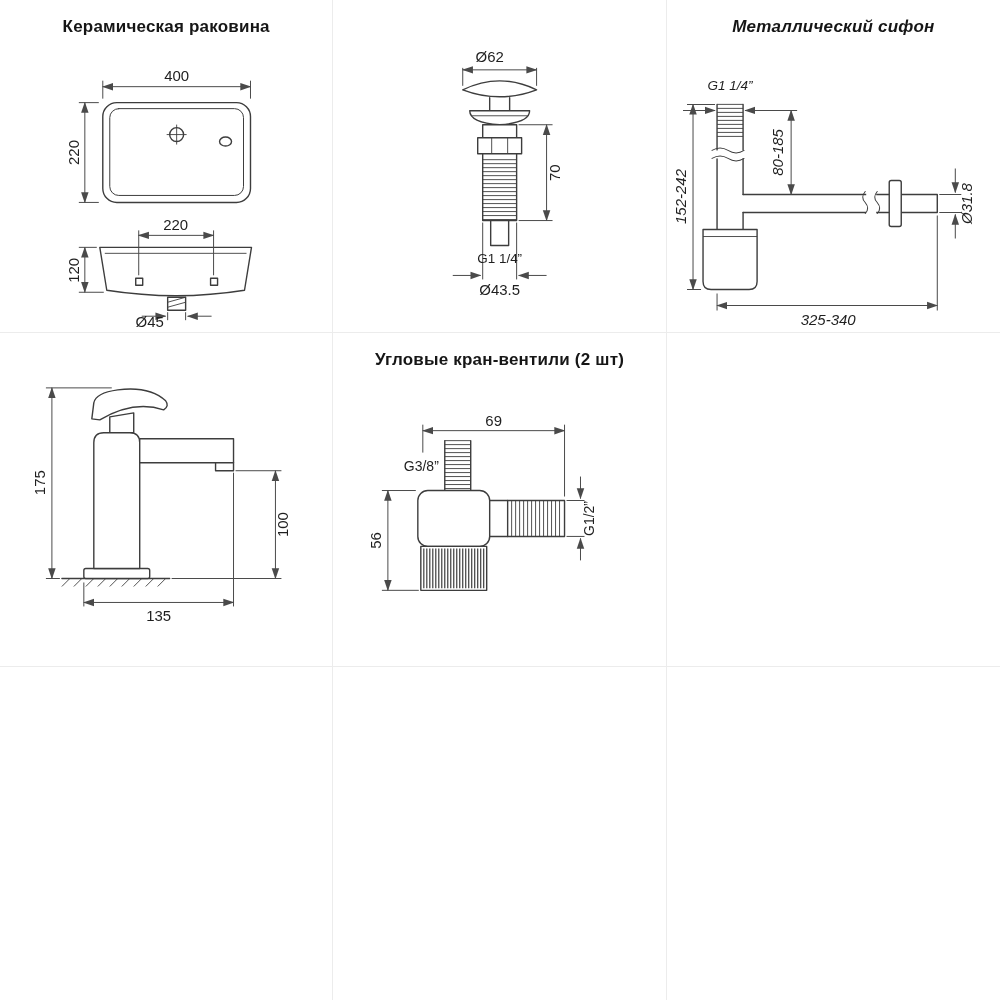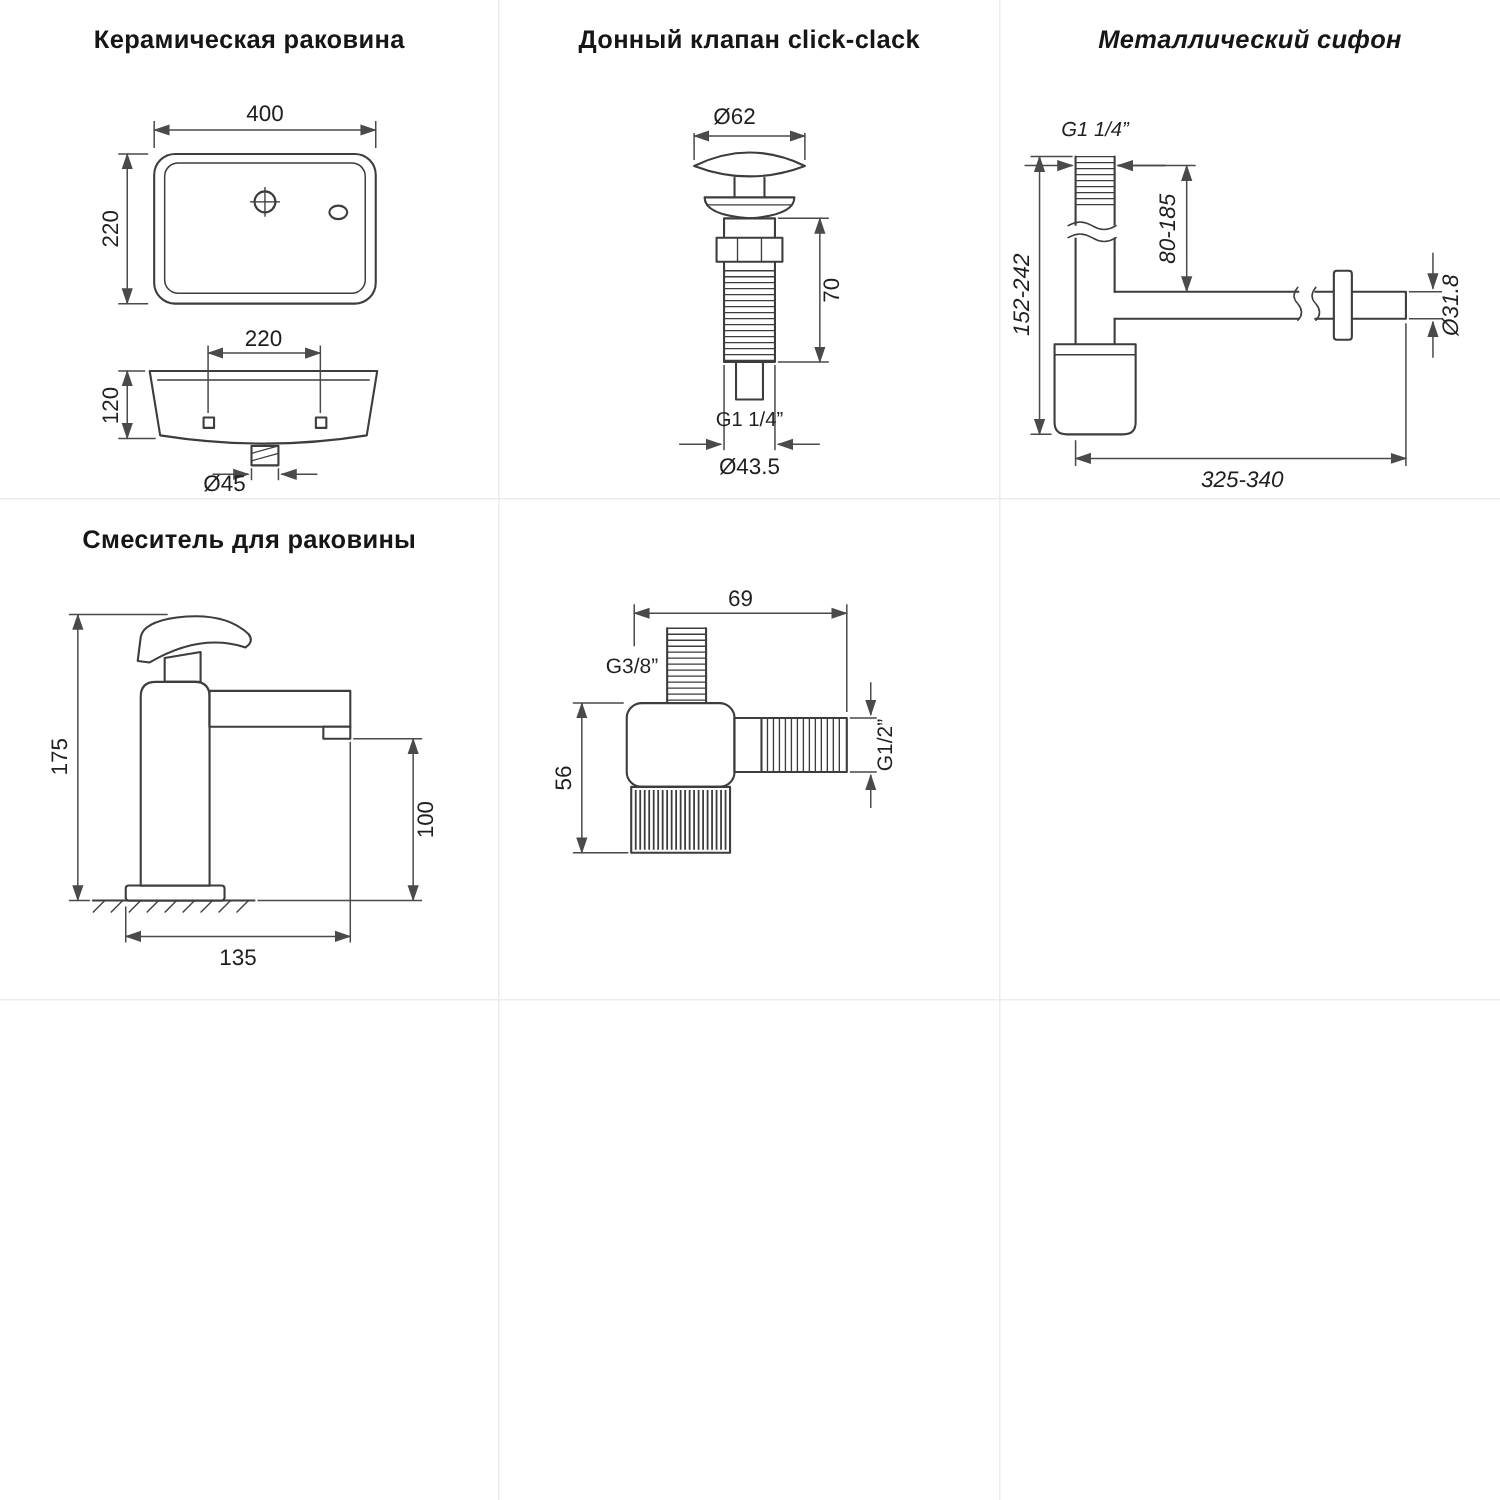--- a/index.html
+++ b/index.html
@@ -68,21 +68,20 @@
         <line x1="142" y1="272" x2="166" y2="272" marker-end="url(#ar-s)"></line>
         <line x1="212" y1="272" x2="188" y2="272" marker-end="url(#ar-s)"></line>
       </g>
       <text class="dim-t" x="176" y="186" text-anchor="middle">220</text>
       <text class="dim-t" transform="translate(79,226) rotate(-90)" text-anchor="middle">120</text>
       <text class="dim-t" x="150" y="283" text-anchor="middle">Ø45</text>
     </svg>
   </section>
 
   <section class="cell">
-    <h2 class="panel-title">Донный клапан click-clack</h2>
     <svg class="draw" viewBox="0 0 333 285" preserveAspectRatio="xMidYMid meet">
       <defs>
         <marker id="ar-v" viewBox="0 0 10 8" markerWidth="11" markerHeight="9" refX="9.3" refY="4" orient="auto-start-reverse" markerUnits="userSpaceOnUse">
           <path d="M0,0.6 L10,4 L0,7.4 Z" fill="#4a4a4a"></path>
         </marker>
       </defs>
       <g>
         <path class="objf" d="M130,66 Q167,48 204,66 Q167,80 130,66 Z"></path>
         <path class="obj" d="M157,74 V87 M177,74 V87"></path>
         <path class="objf" d="M137,87 L197,87 Q197,99 167,101 Q137,99 137,87 Z"></path>
@@ -144,21 +143,20 @@
       </g>
       <text class="dim-t" x="63" y="46" text-anchor="middle" style="font-size:13.5px">G1 1/4”</text>
       <text class="dim-t" transform="translate(116,108) rotate(-90)" text-anchor="middle">80-185</text>
       <text class="dim-t" transform="translate(19,152) rotate(-90)" text-anchor="middle">152-242</text>
       <text class="dim-t" x="161" y="280" text-anchor="middle">325-340</text>
       <text class="dim-t" transform="translate(305,159) rotate(-90)" text-anchor="middle">Ø31.8</text>
     </svg>
   </section>
 
   <section class="cell">
-    <h2 class="panel-title">Смеситель для раковины</h2>
     <svg class="draw" viewBox="0 0 333 285" preserveAspectRatio="xMidYMid meet">
       <defs>
         <marker id="ar-m" viewBox="0 0 10 8" markerWidth="11" markerHeight="9" refX="9.3" refY="4" orient="auto-start-reverse" markerUnits="userSpaceOnUse">
           <path d="M0,0.6 L10,4 L0,7.4 Z" fill="#4a4a4a"></path>
         </marker>
       </defs>
       <g>
         <path class="obj" d="M62,222 H170"></path>
         <path class="thin" d="M70,222 l-8,8 M82,222 l-8,8 M94,222 l-8,8 M106,222 l-8,8 M118,222 l-8,8 M130,222 l-8,8 M142,222 l-8,8 M154,222 l-8,8 M166,222 l-8,8"></path>
         <rect class="objf" x="84" y="212" width="66" height="10" rx="2"></rect>
@@ -176,20 +174,21 @@
         <path d="M84,226 V250 M234,116 V250"></path>
         <line x1="84" y1="246" x2="234" y2="246" marker-start="url(#ar-m)" marker-end="url(#ar-m)"></line>
       </g>
       <text class="dim-t" transform="translate(45,126) rotate(-90)" text-anchor="middle">175</text>
       <text class="dim-t" transform="translate(289,168) rotate(-90)" text-anchor="middle">100</text>
       <text class="dim-t" x="159" y="265" text-anchor="middle">135</text>
     </svg>
   </section>
 
   <section class="cell">
+    <h2 class="panel-title">Угловые кран-вентили (2 шт)</h2>
     <svg class="draw" viewBox="0 0 333 285" preserveAspectRatio="xMidYMid meet">
       <defs>
         <marker id="ar-a" viewBox="0 0 10 8" markerWidth="11" markerHeight="9" refX="9.3" refY="4" orient="auto-start-reverse" markerUnits="userSpaceOnUse">
           <path d="M0,0.6 L10,4 L0,7.4 Z" fill="#4a4a4a"></path>
         </marker>
       </defs>
       <g>
         <path class="thin" d="M112,62H138M112,66H138M112,70H138M112,74H138M112,78H138M112,82H138M112,86H138M112,90H138M112,94H138M112,98H138M112,102H138M112,106H138M112,110H138"></path>
         <path class="obj" d="M112,62 V112 M138,62 V112"></path>
         <rect class="objf" x="85" y="112" width="72" height="56" rx="10"></rect>

